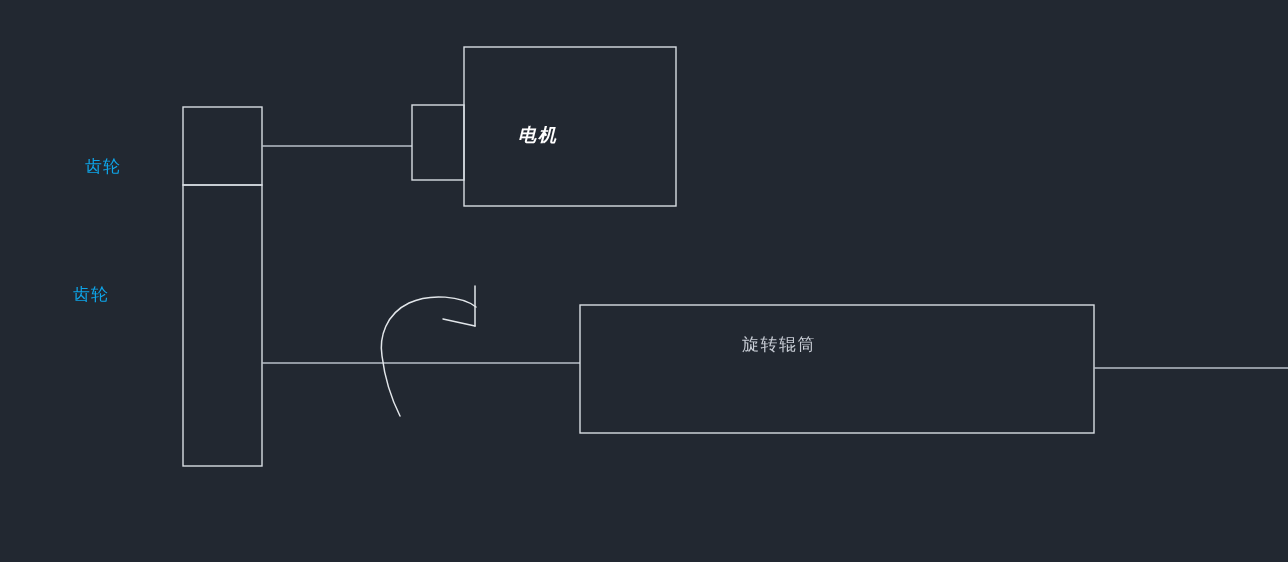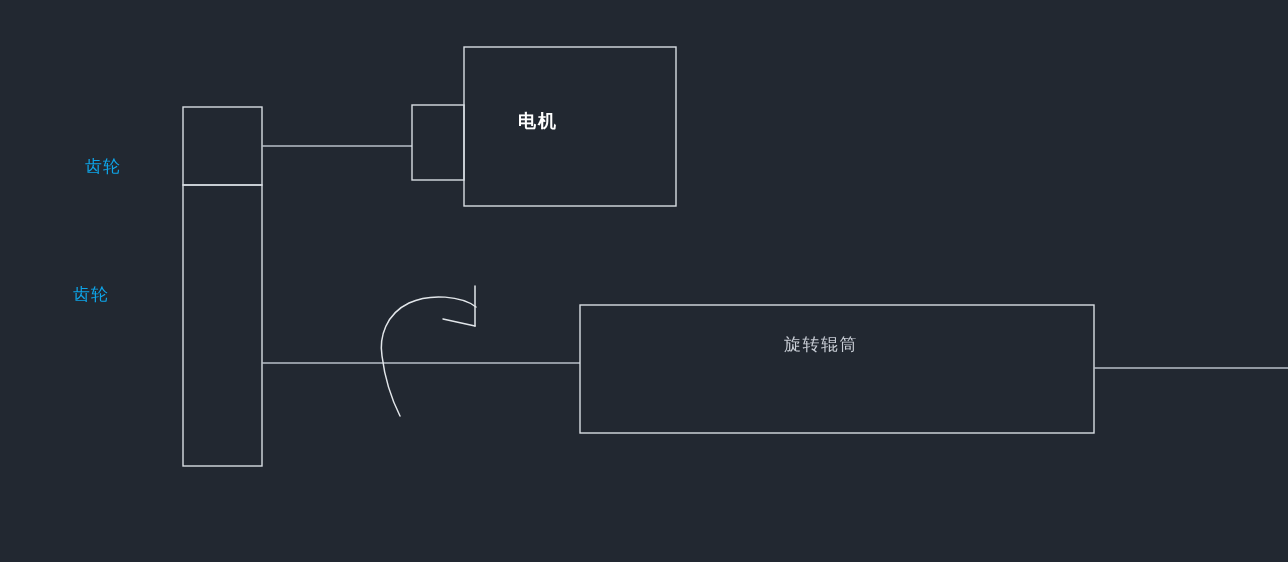--- a/index.html
+++ b/index.html
@@ -82,17 +82,17 @@
 
     <rect x="580" y="305" width="514" height="128" fill="none" stroke="#d8dde3" stroke-width="1.4"></rect>
 
     <line x1="1094" y1="368" x2="1288" y2="368" stroke="#b9bfc8" stroke-width="1.3"></line>
   </svg>
 
   <div class="lbl lbl-gear" style="left:85px; top:158px;">齿轮</div>
 
   <div class="lbl lbl-gear" style="left:73px; top:286px;">齿轮</div>
 
-  <div class="lbl lbl-motor" style="left:518px; top:112px;">电机</div>
+  <div class="lbl lbl-motor" style="left:518px; top:126px;font-style:italic;">电机</div>
 
-  <div class="lbl lbl-roller" style="left:784px; top:336px;">旋转辊筒</div>
+  <div class="lbl lbl-roller" style="left:742px; top:336px;">旋转辊筒</div>
 
 </div>
 
 </body></html>

